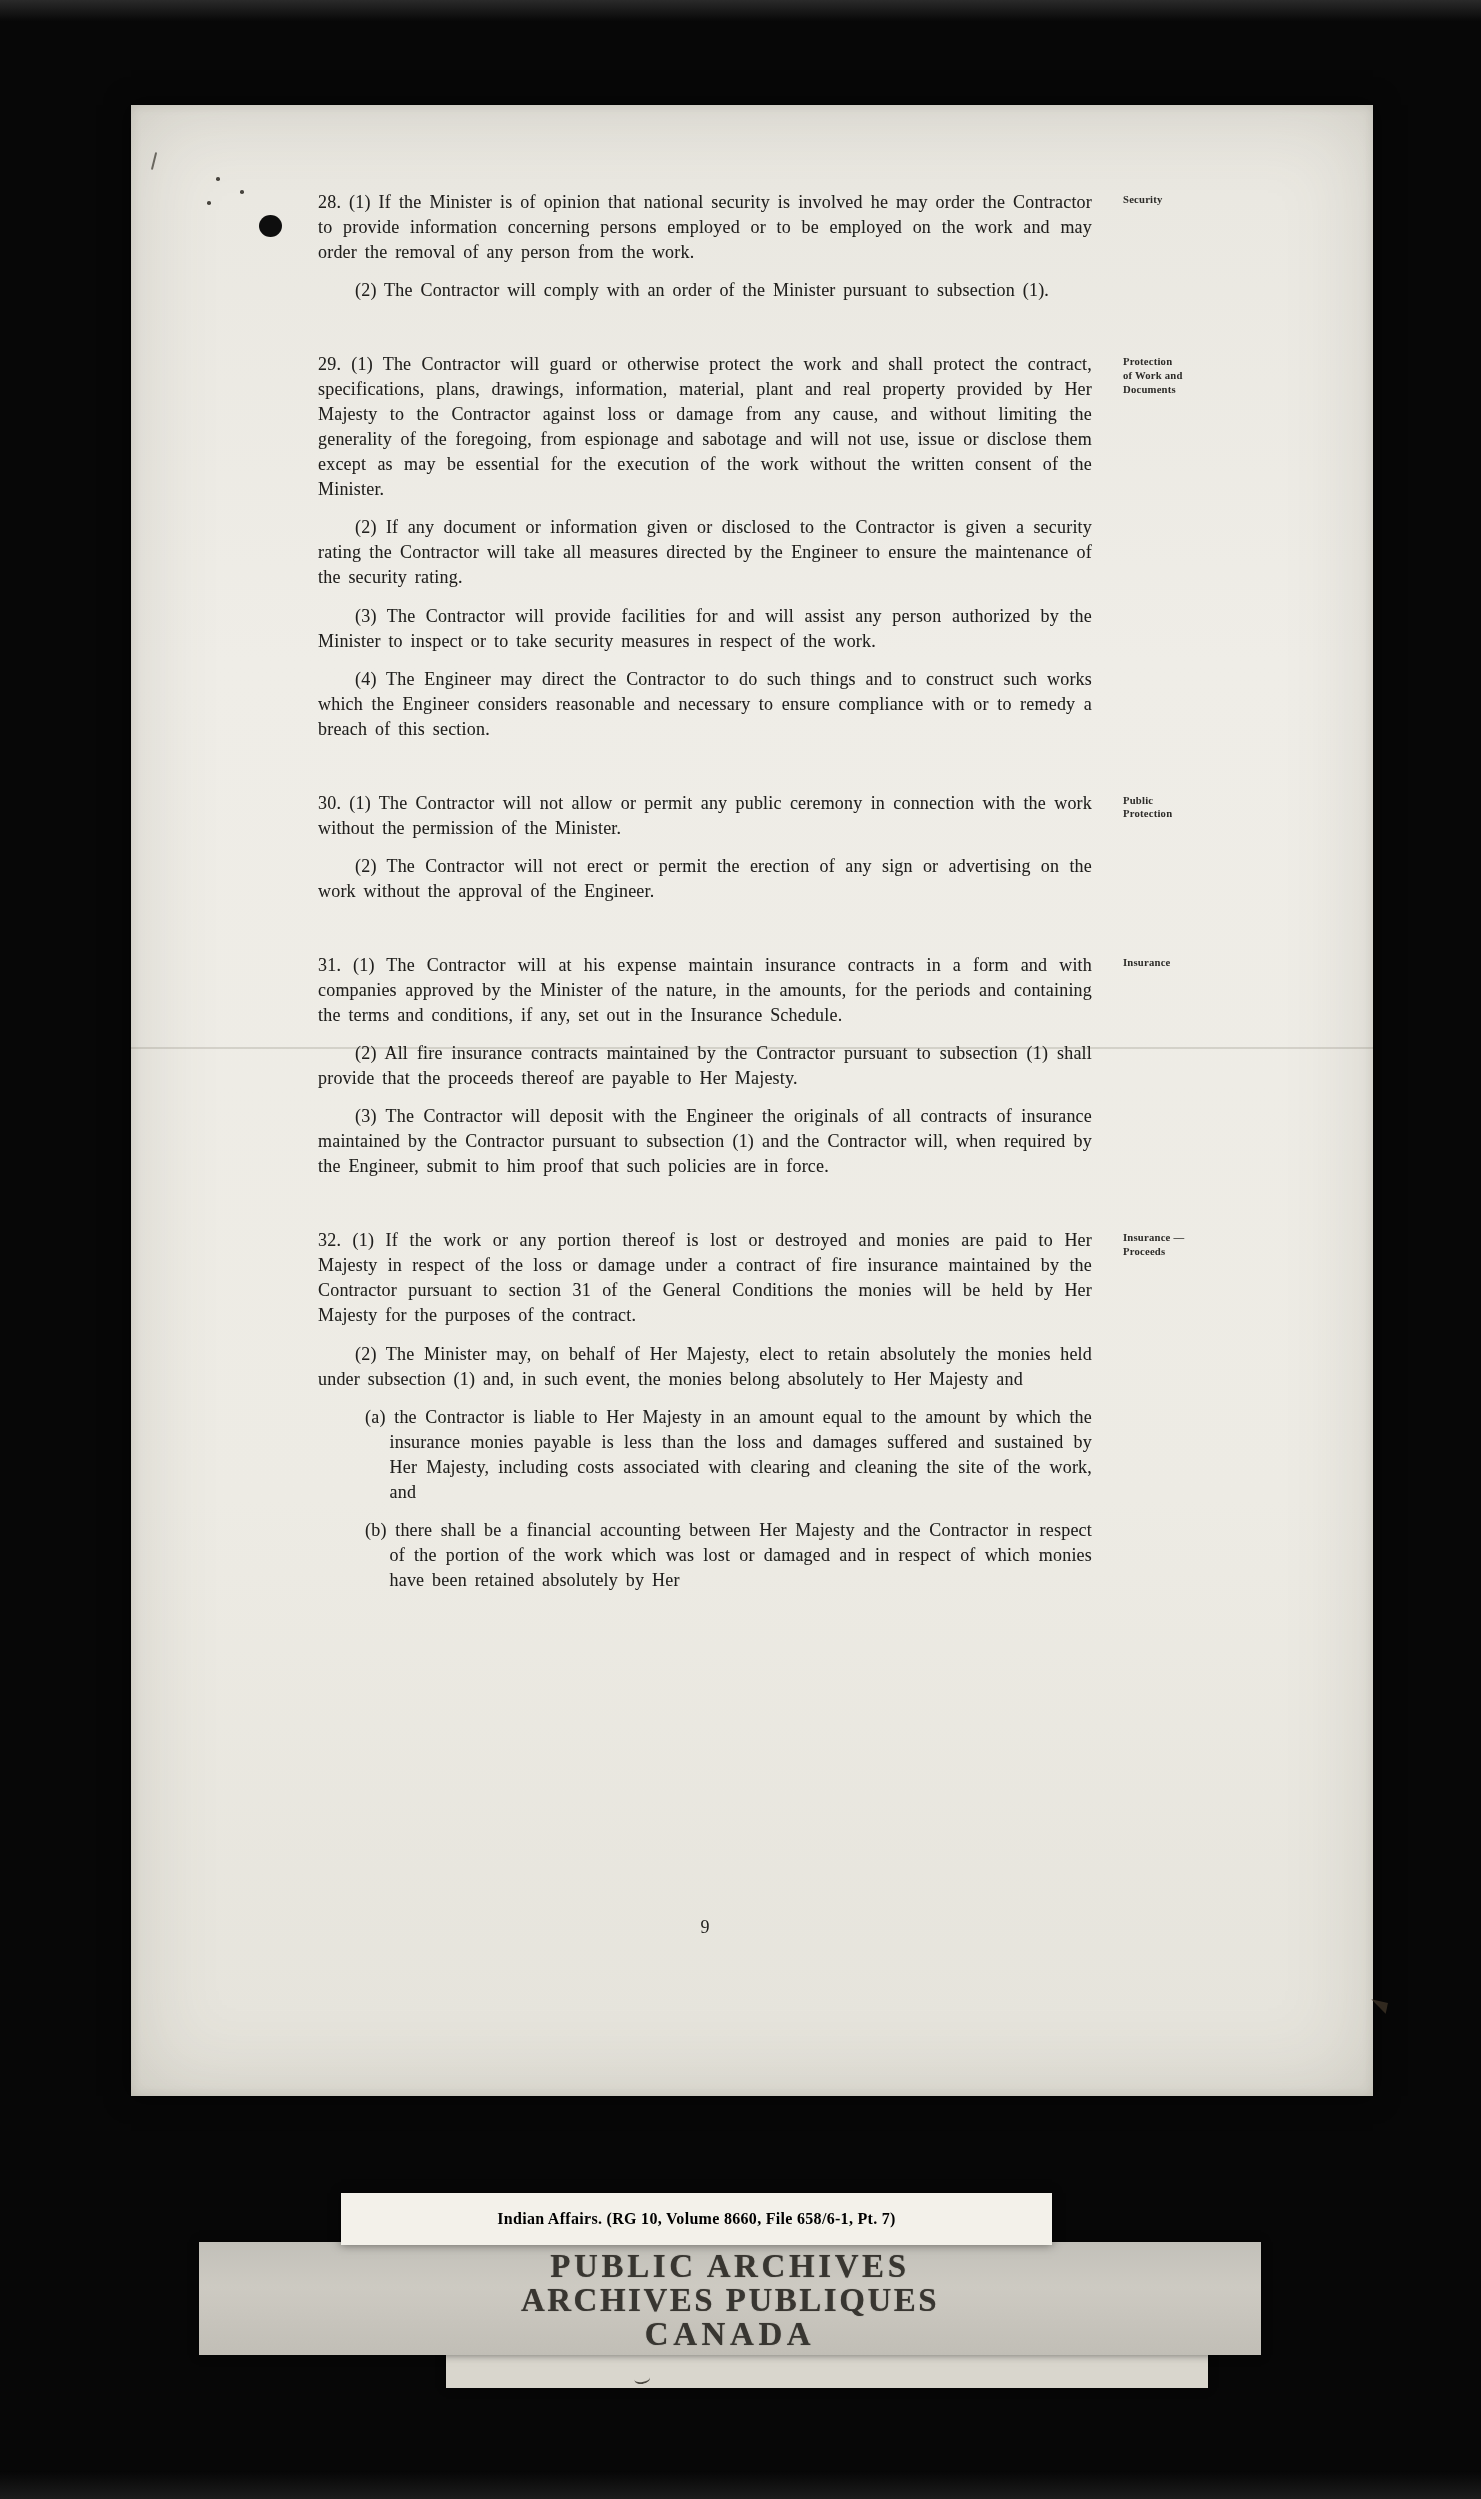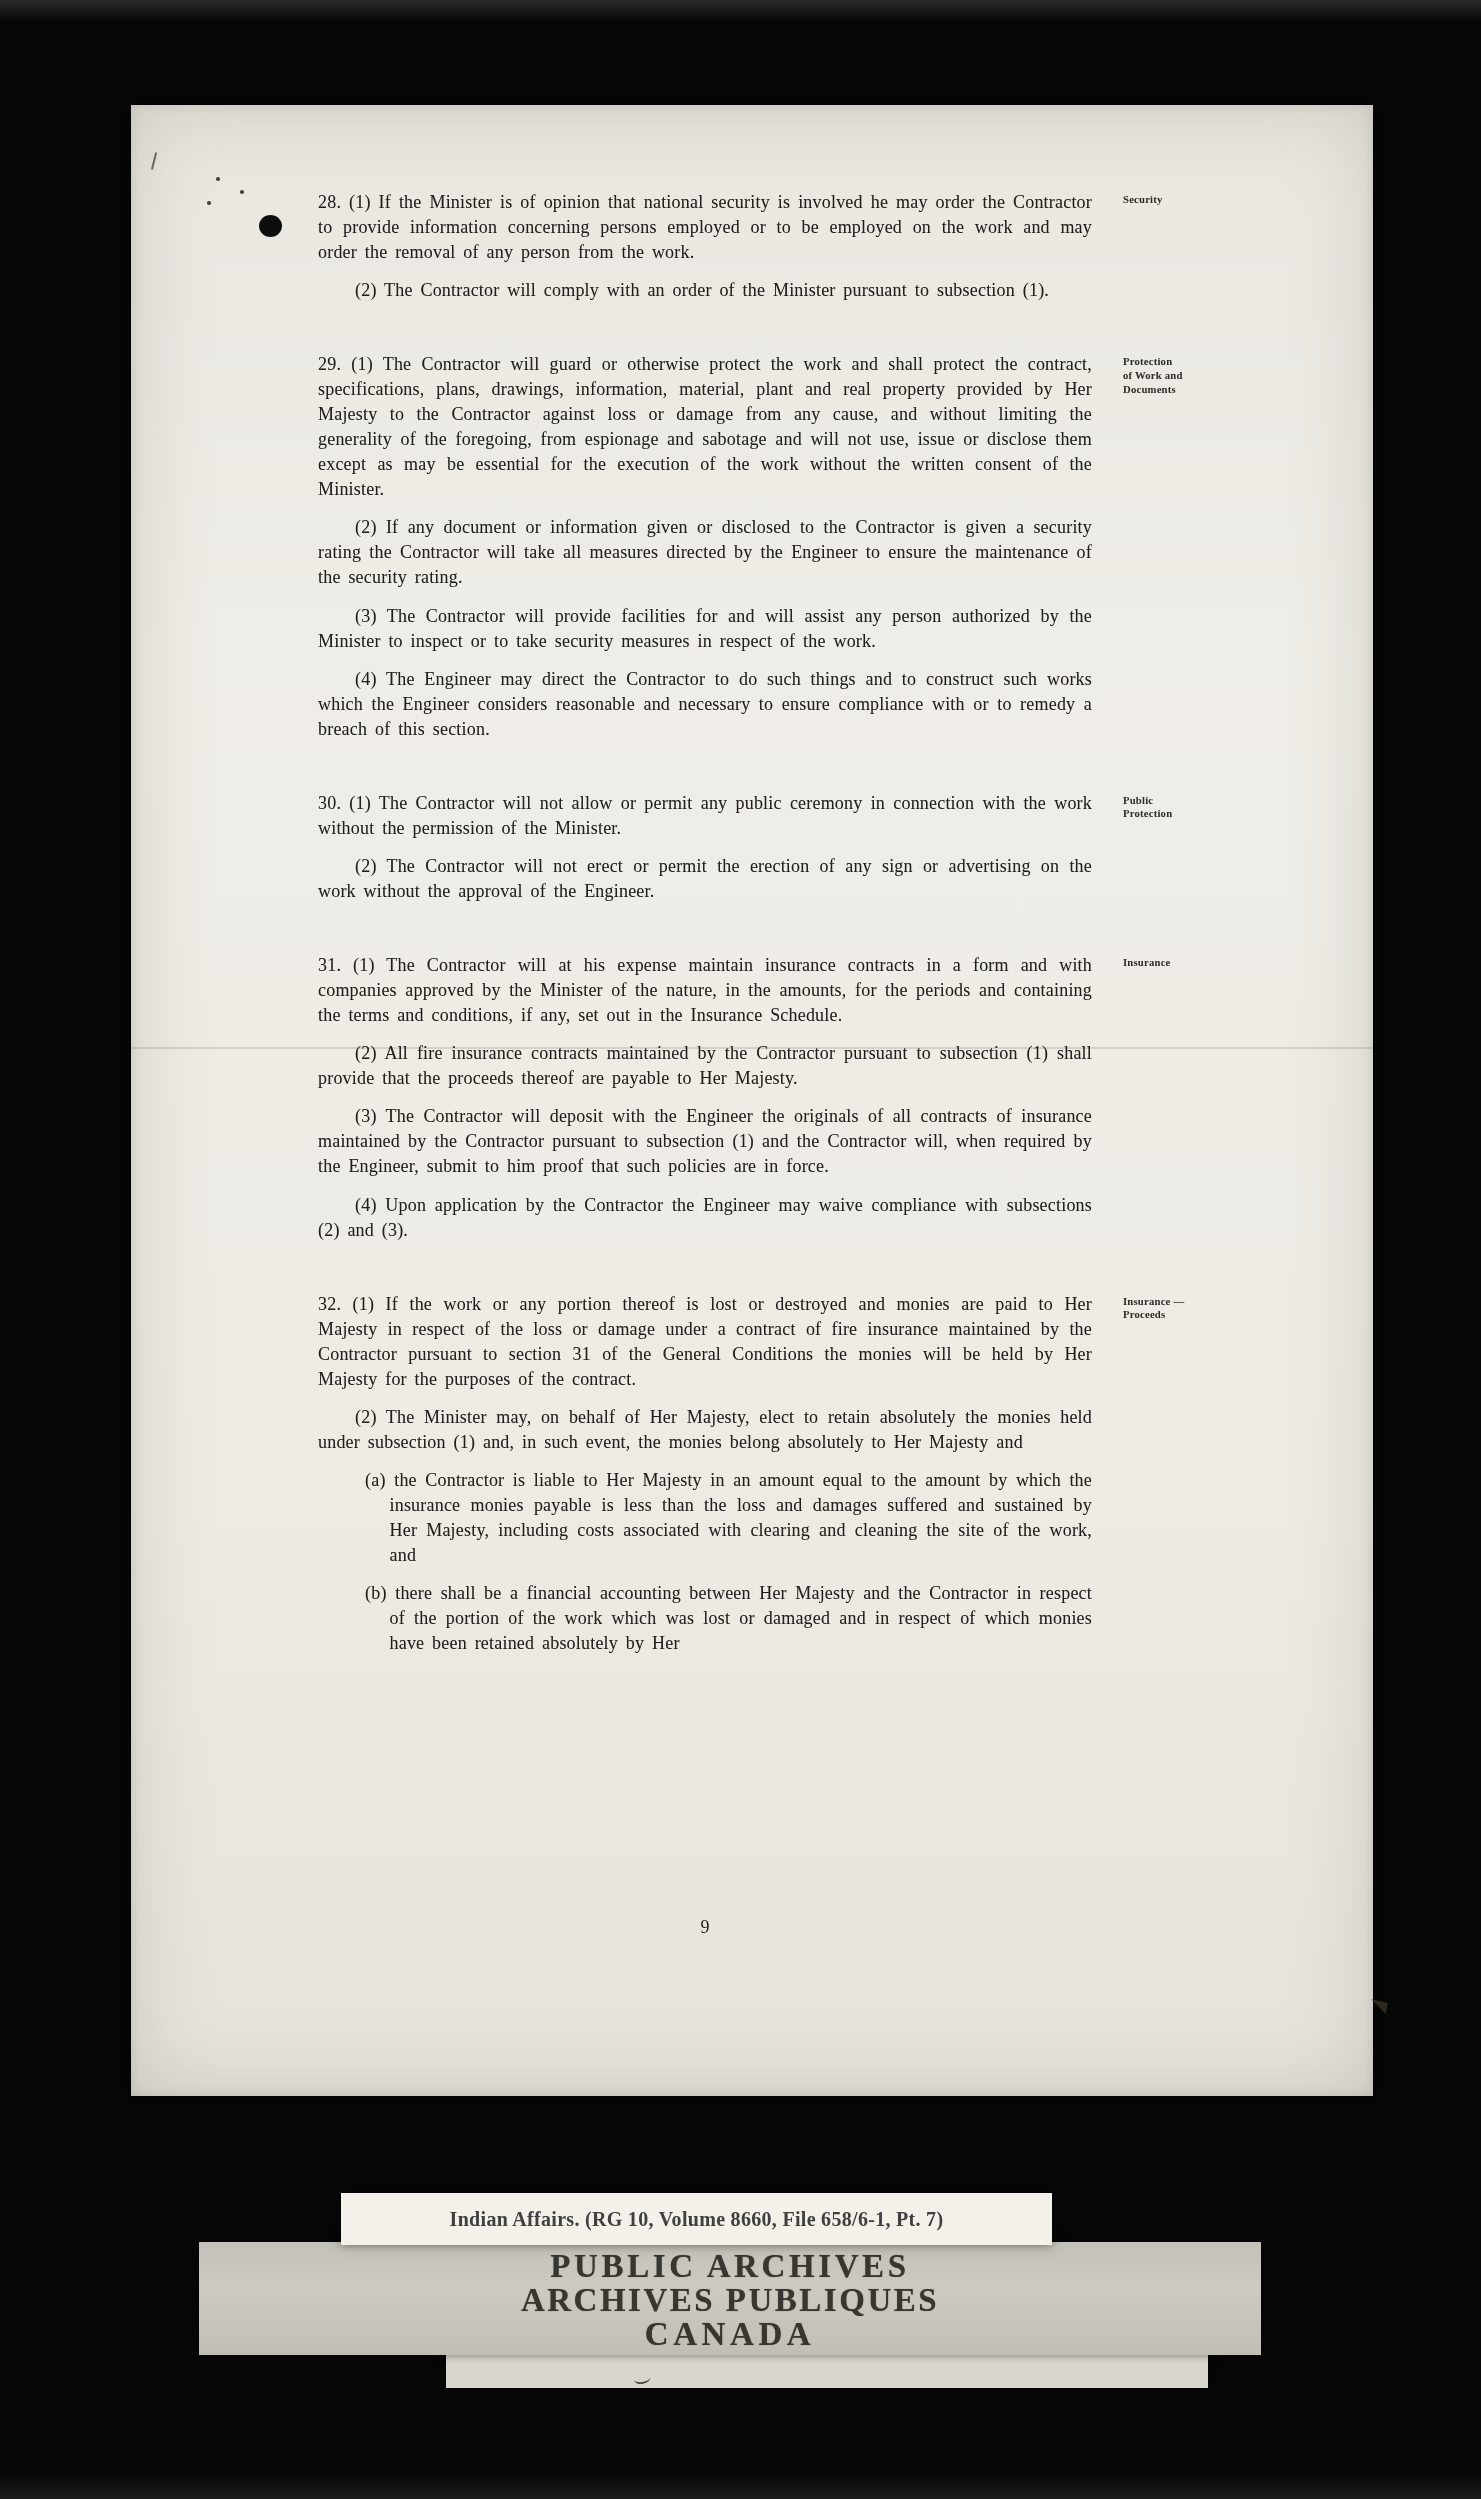--- a/index.html
+++ b/index.html
@@ -73,21 +73,21 @@
     text-shadow:0 0 1px rgba(55,53,48,0.55); }
   .stamp-line.sl1 { margin-top:7.1px; letter-spacing:3.6px; }
   .stamp-line.sl2 { letter-spacing:2.5px; }
   .stamp-line.sl3 { letter-spacing:4.6px; }
 
   .label-strip {
     position:absolute; left:341px; top:2193px; width:711px; height:52px;
     background:#f3f1ea; display:flex; align-items:center; justify-content:center;
     box-shadow:0 0 9.2px rgba(0,0,0,0.5);
   }
-  .label-strip span { font-size:20px; font-weight:700; color:#404040; letter-spacing:0.3px; }
+  .label-strip span { font-size:16px; font-weight:700; color:#000000; letter-spacing:0.3px; }
 </style>
 </head>
 <body>
 
 <div class="scan">
   <div class="top-band"></div>
 
   <div class="page">
     <div class="pencil-tick"></div>
     <div class="hole"></div>
@@ -119,21 +119,20 @@
 Protection</div>
         <p class="para">30. (1) The Contractor will not allow or permit any public ceremony in connection with the work without the permission of the Minister.</p>
         <p class="para indent">(2) The Contractor will not erect or permit the erection of any sign or advertising on the work without the approval of the Engineer.</p>
       </section>
 
       <section class="sec">
         <div class="note">Insurance</div>
         <p class="para">31. (1) The Contractor will at his expense maintain insurance contracts in a form and with companies approved by the Minister of the nature, in the amounts, for the periods and containing the terms and conditions, if any, set out in the Insurance Schedule.</p>
         <p class="para indent">(2) All fire insurance contracts maintained by the Contractor pursuant to subsection (1) shall provide that the proceeds thereof are payable to Her Majesty.</p>
         <p class="para indent">(3) The Contractor will deposit with the Engineer the originals of all contracts of insurance maintained by the Contractor pursuant to subsection (1) and the Contractor will, when required by the Engineer, submit to him proof that such policies are in force.</p>
-        <p class="para indent">(4) Upon application by the Contractor the Engineer may waive compliance with subsections (2) and (3).</p>
       </section>
 
       <section class="sec">
         <div class="note">Insurance —
 Proceeds</div>
         <p class="para">32. (1) If the work or any portion thereof is lost or destroyed and monies are paid to Her Majesty in respect of the loss or damage under a contract of fire insurance maintained by the Contractor pursuant to section 31 of the General Conditions the monies will be held by Her Majesty for the purposes of the contract.</p>
         <p class="para indent">(2) The Minister may, on behalf of Her Majesty, elect to retain absolutely the monies held under subsection (1) and, in such event, the monies belong absolutely to Her Majesty and</p>
         <p class="para sub">(a) the Contractor is liable to Her Majesty in an amount equal to the amount by which the insurance monies payable is less than the loss and damages suffered and sustained by Her Majesty, including costs associated with clearing and cleaning the site of the work, and</p>
         <p class="para sub">(b) there shall be a financial accounting between Her Majesty and the Contractor in respect of the portion of the work which was lost or damaged and in respect of which monies have been retained absolutely by Her</p>
       </section>

